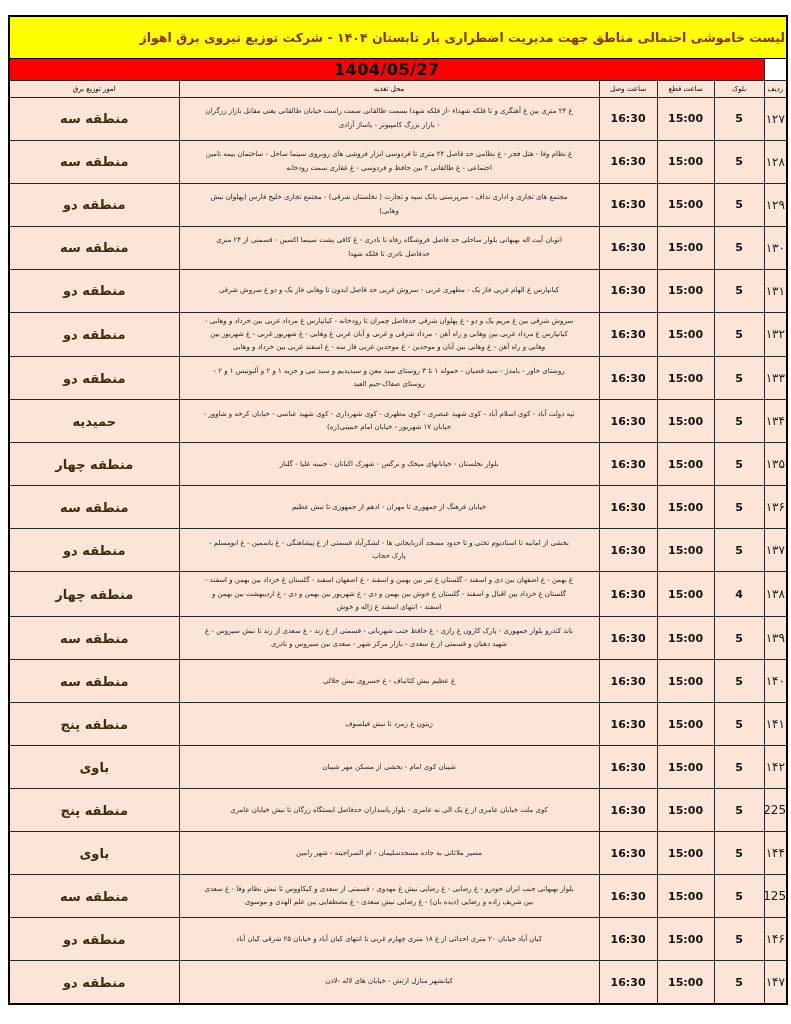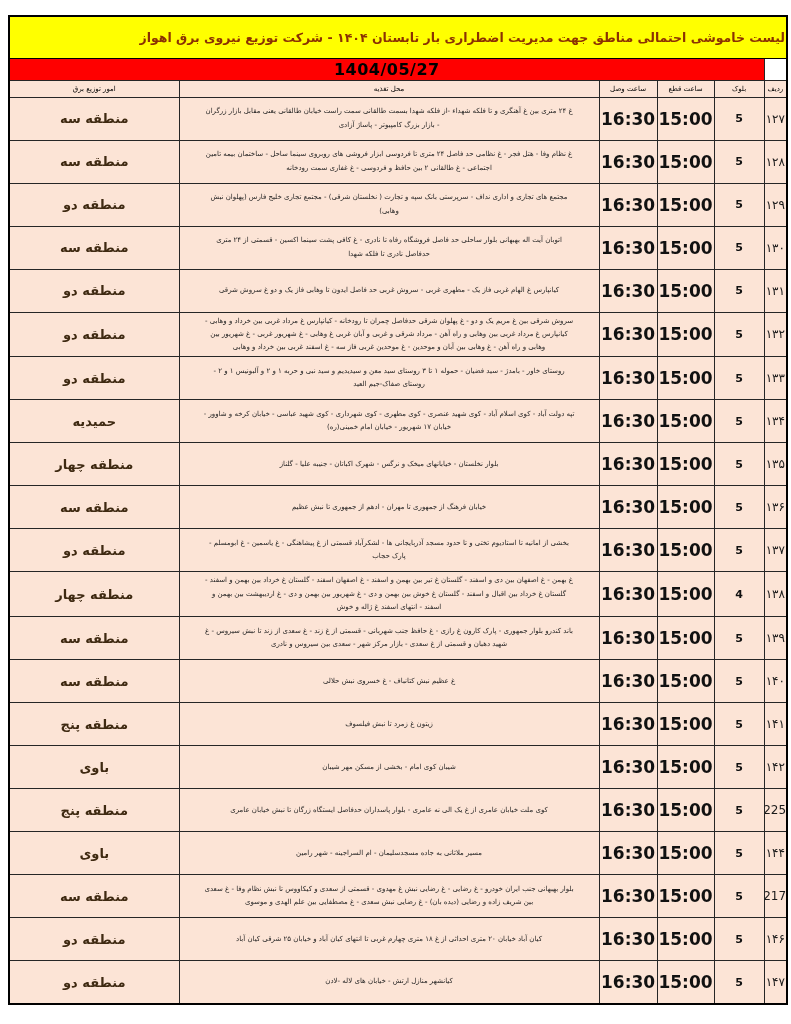--- a/index.html
+++ b/index.html
@@ -34,21 +34,21 @@
     background:#fce4d6; color:#000;
     font-size:7px; font-weight:normal; text-align:center;
     height:17px; padding:1px 2px;
   }
 
   
   tbody td { background:#fce4d6; text-align:center; vertical-align:middle; color:#111; }
   tbody tr { height:43px; }
   .c-no      { font-size:12px; color:#1a1a1a; }
   .c-block   { font-size:11px; font-weight:bold; }
-  .c-cut, .c-restore { font-size:17px; font-weight:bold; }
+  .c-cut, .c-restore { font-size:11px; font-weight:bold; }
   .c-loc     { font-size:7px; line-height:1.9; padding:2px 24px; color:#1f1f1f; }
   .c-region  { font-size:13px; font-weight:bold; color:#3f2a12; padding:1px 15px; }
 </style>
 </head>
 <body>
 
 <div class="page">
   <table class="outage" dir="rtl">
     <colgroup>
       <col style="width:23px">
@@ -232,21 +232,21 @@
   <tr>
     <td class="c-no">۱۴۴</td>
     <td class="c-block">5</td>
     <td class="c-cut">15:00</td>
     <td class="c-restore">16:30</td>
     <td class="c-loc">مسیر ملاثانی به جاده مسجدسلیمان - ام السراجینه - شهر رامین</td>
     <td class="c-region">باوی</td>
   </tr>
 
   <tr>
-    <td class="c-no">217</td>
+    <td class="c-no">125</td>
     <td class="c-block">5</td>
     <td class="c-cut">15:00</td>
     <td class="c-restore">16:30</td>
     <td class="c-loc">بلوار بهبهانی جنب ایران خودرو - غ رضایی - غ رضایی نبش غ مهدوی - قسمتی از سعدی و کیکاووس تا نبش نظام وفا - غ سعدی بین شریف زاده و رضایی (دیده بان) - غ رضایی نبش سعدی - غ مصطفایی بین علم الهدی و موسوی</td>
     <td class="c-region">منطقه سه</td>
   </tr>
 
   <tr>
     <td class="c-no">۱۴۶</td>
     <td class="c-block">5</td>

